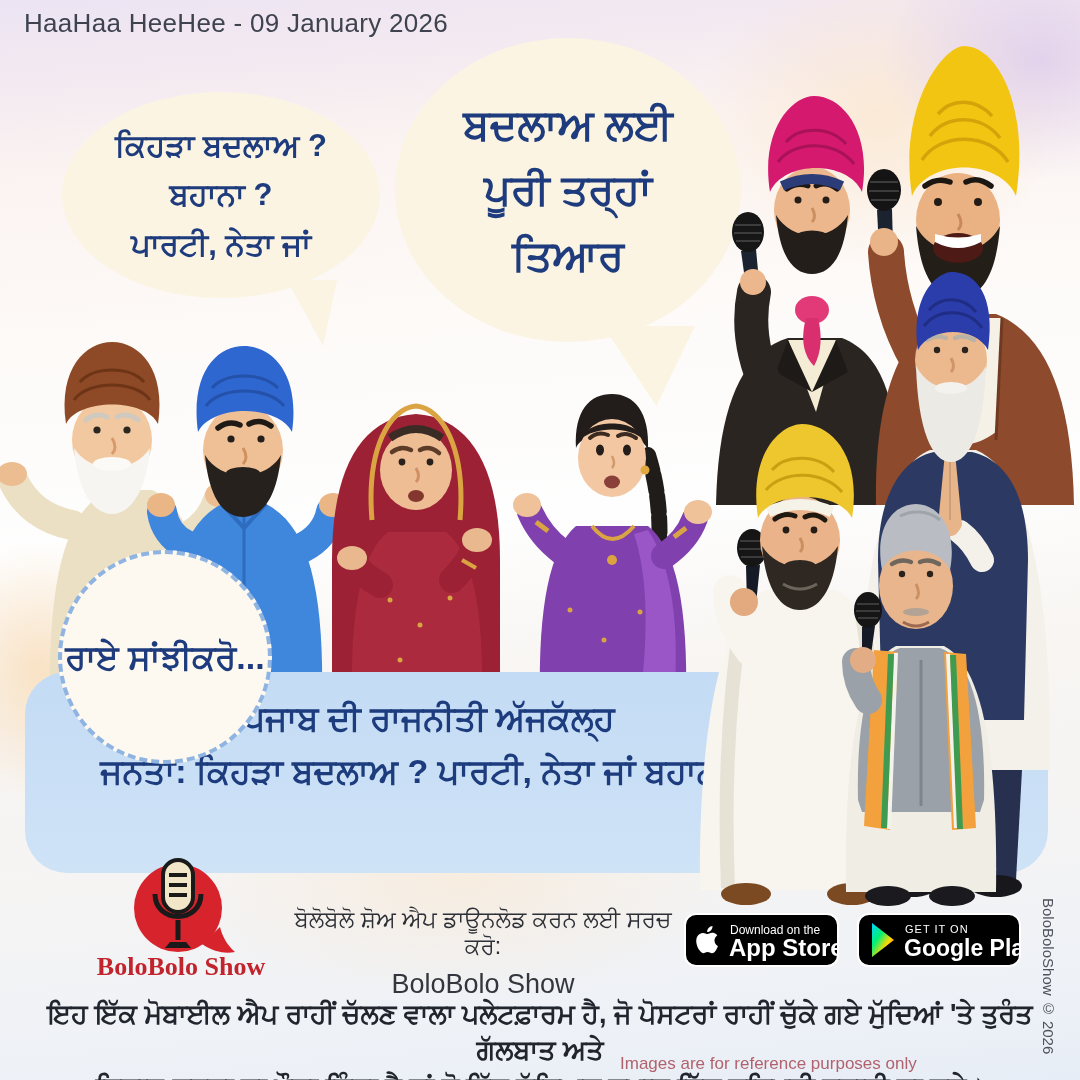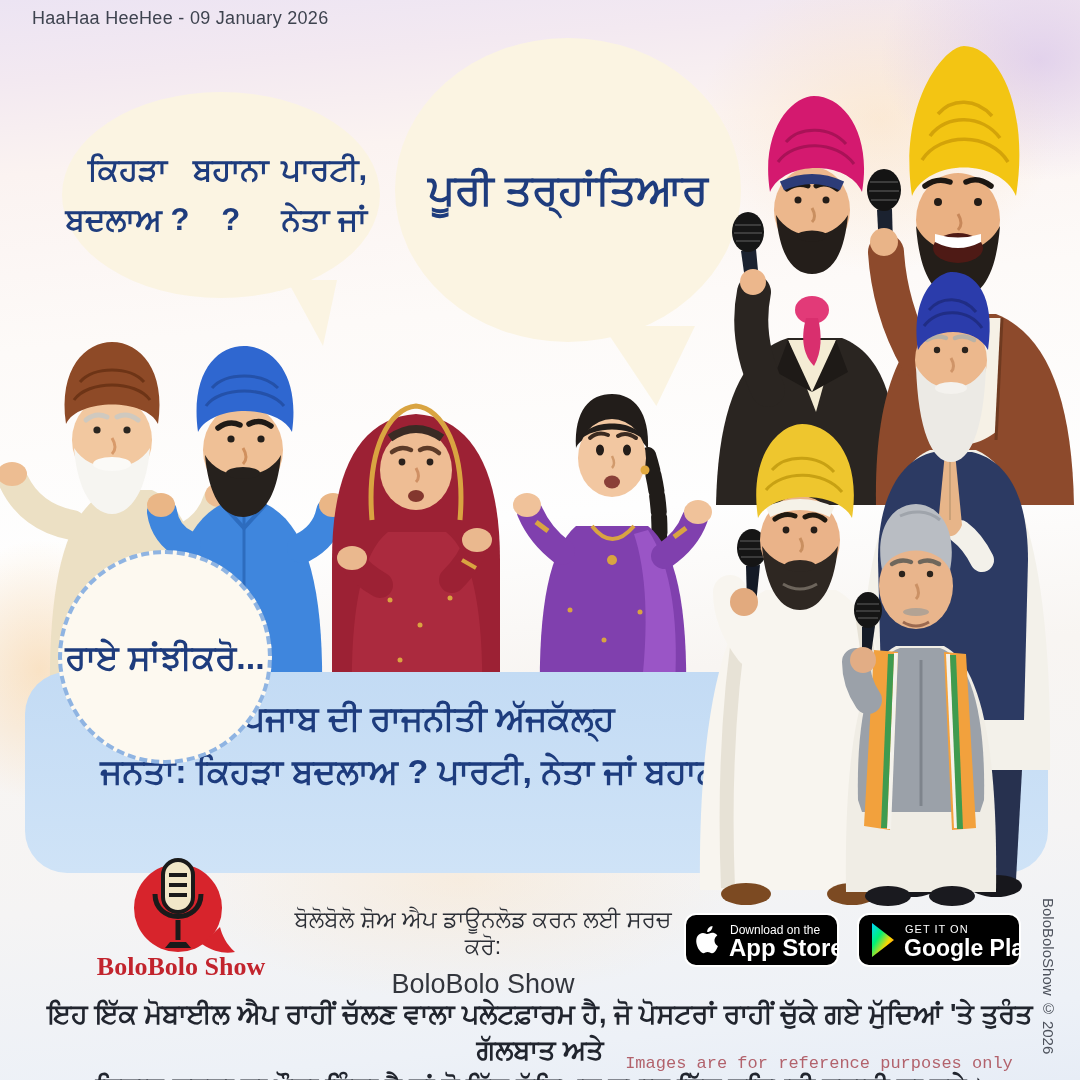--- a/index.html
+++ b/index.html
@@ -5,23 +5,23 @@
   html,body{margin:0;padding:0;background:#dfe3ea;}
   .canvas{position:relative;width:1080px;height:1080px;overflow:hidden;
     font-family:"Liberation Sans","DejaVu Sans",sans-serif;
     background:linear-gradient(175deg,#ece4f3 0%,#f3e9f1 7%,#fbf3f1 15%,#fdfaf8 30%,#fefefe 48%,#f8f5f2 62%,#f5f4f4 78%,#edf1f7 93%,#e7edf6 100%);}
   .glow{position:absolute;border-radius:50%;pointer-events:none;z-index:0;}
   .g1{left:-70px;top:540px;width:220px;height:260px;background:radial-gradient(closest-side,rgba(248,208,156,.55),rgba(248,208,156,0));}
   .g2{left:700px;top:-30px;width:360px;height:300px;background:radial-gradient(closest-side,rgba(250,216,168,.38),rgba(250,216,168,0));}
   .g3{left:180px;top:760px;width:560px;height:240px;background:radial-gradient(closest-side,rgba(250,221,182,.33),rgba(250,221,182,0));}
   .g4{left:880px;top:-60px;width:320px;height:240px;background:radial-gradient(closest-side,rgba(214,194,233,.65),rgba(214,194,233,0));}
 
-  .date{position:absolute;left:32px;top:8px;font-size:18px;color:#3e434f;letter-spacing:.3px;z-index:1;}
-
-  .bubble{position:absolute;background:#fbf4e2;border-radius:50%;display:flex;flex-direction:row;
+  .date{position:absolute;left:24px;top:8px;font-size:26px;color:#3e434f;letter-spacing:.3px;z-index:1;}
+
+  .bubble{position:absolute;background:#fbf4e2;border-radius:50%;display:flex;flex-direction:column;
     align-items:center;justify-content:center;text-align:center;color:#1e3c7d;font-weight:bold;z-index:1;}
   .bubble-left{left:62px;top:92px;width:318px;height:206px;font-size:31px;line-height:1.6;}
   .bubble-left .tail{position:absolute;left:225px;top:188px;width:50px;height:66px;background:#fbf4e2;
     clip-path:polygon(0 0,100% 0,72% 100%);}
   .bubble-right{left:395px;top:38px;width:346px;height:304px;font-size:42px;line-height:1.55;}
   .bubble-right .tail{position:absolute;left:208px;top:288px;width:92px;height:80px;background:#fbf4e2;
     clip-path:polygon(0 0,100% 0,58% 100%);}
 
   .chars{position:absolute;left:0;top:0;width:1080px;height:1080px;}
   .chars.back{z-index:2;} .chars.front{z-index:5;}
@@ -41,21 +41,21 @@
   .logo-text{left:48px;top:952px;width:266px;text-align:center;
     font-family:"Liberation Serif","DejaVu Serif",serif;font-weight:bold;font-size:26px;color:#c2242d;}
   .search-block{left:278px;top:906px;width:410px;text-align:center;color:#2c2f36;}
   .search-block .prompt{font-size:23px;font-weight:400;}
   .search-block .appname{font-size:27px;color:#33363d;margin-top:9px;}
   .badge{top:913px;height:54px;cursor:pointer;}
   .badge.appstore{left:684px;width:155px;}
   .badge.gplay{left:857px;width:164px;}
   .description{left:18px;top:996px;width:1044px;text-align:center;color:#21252e;
     font-size:27px;font-weight:600;line-height:1.35;}
-  .disclaimer{left:620px;top:1054px;width:398px;text-align:center;font-size:17px;color:#b2626c;font-family:Liberation Mono, monospace;}
+  .disclaimer{left:620px;top:1054px;width:398px;text-align:left;font-size:17px;color:#b2626c;}
   .copyright{left:1040px;top:898px;height:170px;writing-mode:vertical-rl;font-size:15px;color:#4d525c;z-index:7;}
 
   svg text{font-family:"Liberation Sans","DejaVu Sans",sans-serif;}
 </style>
 </head>
 <body>
 
 <div class="canvas">
 
   <div class="glow g1"></div>
@@ -67,20 +67,21 @@
 
   <div class="bubble bubble-left">
     <div class="tail"></div>
     <div>ਕਿਹੜਾ ਬਦਲਾਅ ?</div>
     <div>ਬਹਾਨਾ ?</div>
     <div>ਪਾਰਟੀ, ਨੇਤਾ ਜਾਂ</div>
   </div>
 
   <div class="bubble bubble-right">
     <div class="tail"></div>
+    <div>ਬਦਲਾਅ ਲਈ</div>
     <div>ਪੂਰੀ ਤਰ੍ਹਾਂ</div>
     <div>ਤਿਆਰ</div>
   </div>
 
   <svg class="chars back" viewBox="0 0 1080 1080">
     <g>
       <path d="M50,700 C48,578 66,508 110,490 L152,490 C198,512 206,582 202,700 Z" fill="#ece0c4"></path>
       <path d="M72,525 C45,520 25,505 14,482" stroke="#ece0c4" stroke-width="30" fill="none" stroke-linecap="round"></path>
       <ellipse cx="12" cy="474" rx="15" ry="12" fill="#edbd92"></ellipse>
       <path d="M182,538 C200,530 212,516 217,500" stroke="#ece0c4" stroke-width="28" fill="none" stroke-linecap="round"></path>

